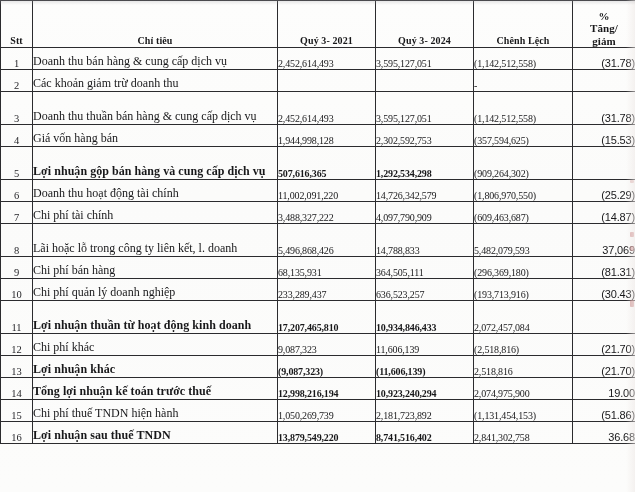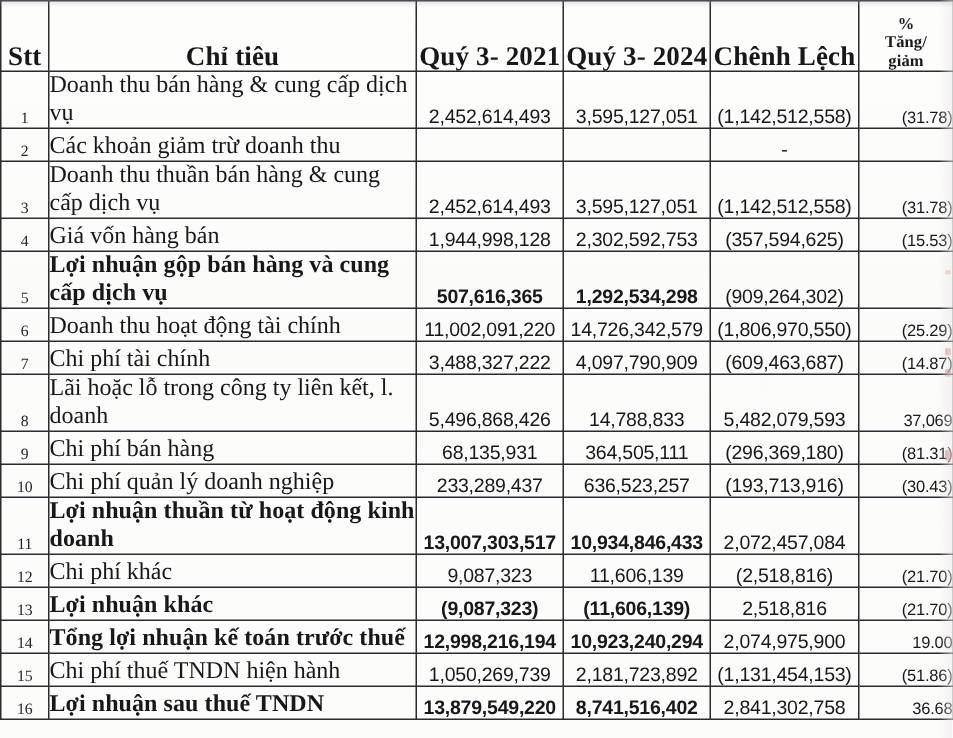--- a/index.html
+++ b/index.html
@@ -48,49 +48,49 @@
     padding: 0;
     vertical-align: bottom;
     background: transparent;
   }
 
   
   thead th {
     text-align: center;
     vertical-align: middle;
     font-weight: bold;
-    font-size: 18px;
+    font-size: 10px;
     height: 46px;
     padding: 2px 3px;
     line-height: 1.08;
     letter-spacing: .1px;
   }
   thead th.h-pct {
     font-size: 11px;
     line-height: 1.12;
   }
 
   
   td.stt {
     text-align: center;
     font-size: 10.5px;
     padding-bottom: 2px;
     color: #26262a;
   }
   td.item {
     text-align: left;
     padding: 1px 4px 2px 7px;
-    font-size: 16px;
+    font-size: 12px;
     line-height: 1.16;
   }
   td.num {
-    text-align: center;
+    text-align: left;
     padding: 1px 6px 2px 3px;
-    font-size: 13px;
-    font-family: Liberation Sans, sans-serif;
+    font-size: 10px;
+    font-family: Liberation Serif, serif;
     letter-spacing: -0.15px;
     white-space: nowrap;
   }
   td.pct {
     text-align: right;
     padding: 1px 7px 2px 3px;
     font-size: 11px;
     font-family: "Liberation Sans", "DejaVu Sans", sans-serif;
     letter-spacing: -0.15px;
     white-space: nowrap;
@@ -243,21 +243,21 @@
           <td class="stt">10</td>
           <td class="item">Chi phí quản lý doanh nghiệp</td>
           <td class="num b">233,289,437</td>
           <td class="num b">636,523,257</td>
           <td class="num">(193,713,916)</td>
           <td class="pct">(30.43)</td>
         </tr>
         <tr class="bold r-tall">
           <td class="stt">11</td>
           <td class="item">Lợi nhuận thuần từ hoạt động kinh doanh</td>
-          <td class="num b">13,007,303,517</td>
+          <td class="num b">17,207,465,810</td>
           <td class="num b">10,934,846,433</td>
           <td class="num">2,072,457,084</td>
           <td class="pct"></td>
         </tr>
         <tr class="r-short">
           <td class="stt">12</td>
           <td class="item">Chi phí khác</td>
           <td class="num b">9,087,323</td>
           <td class="num b">11,606,139</td>
           <td class="num">(2,518,816)</td>

